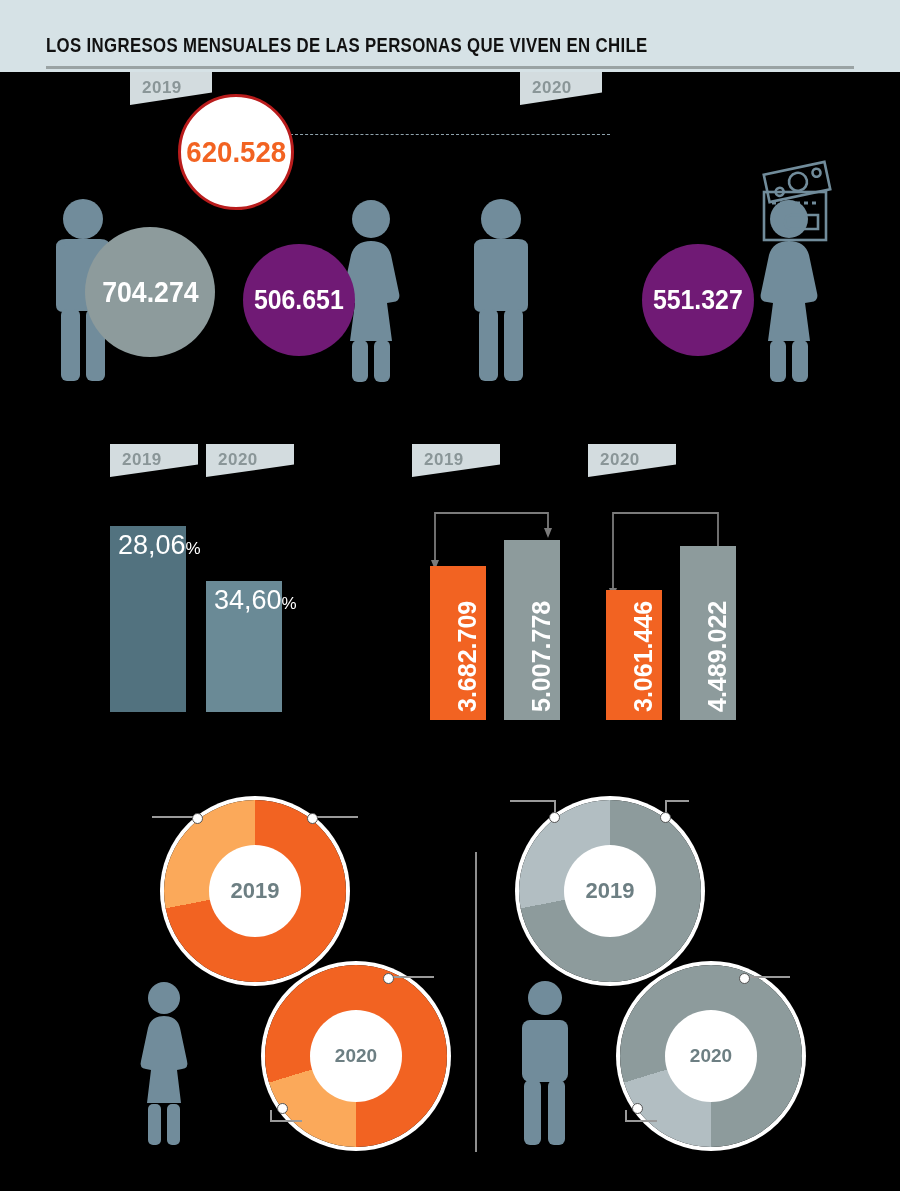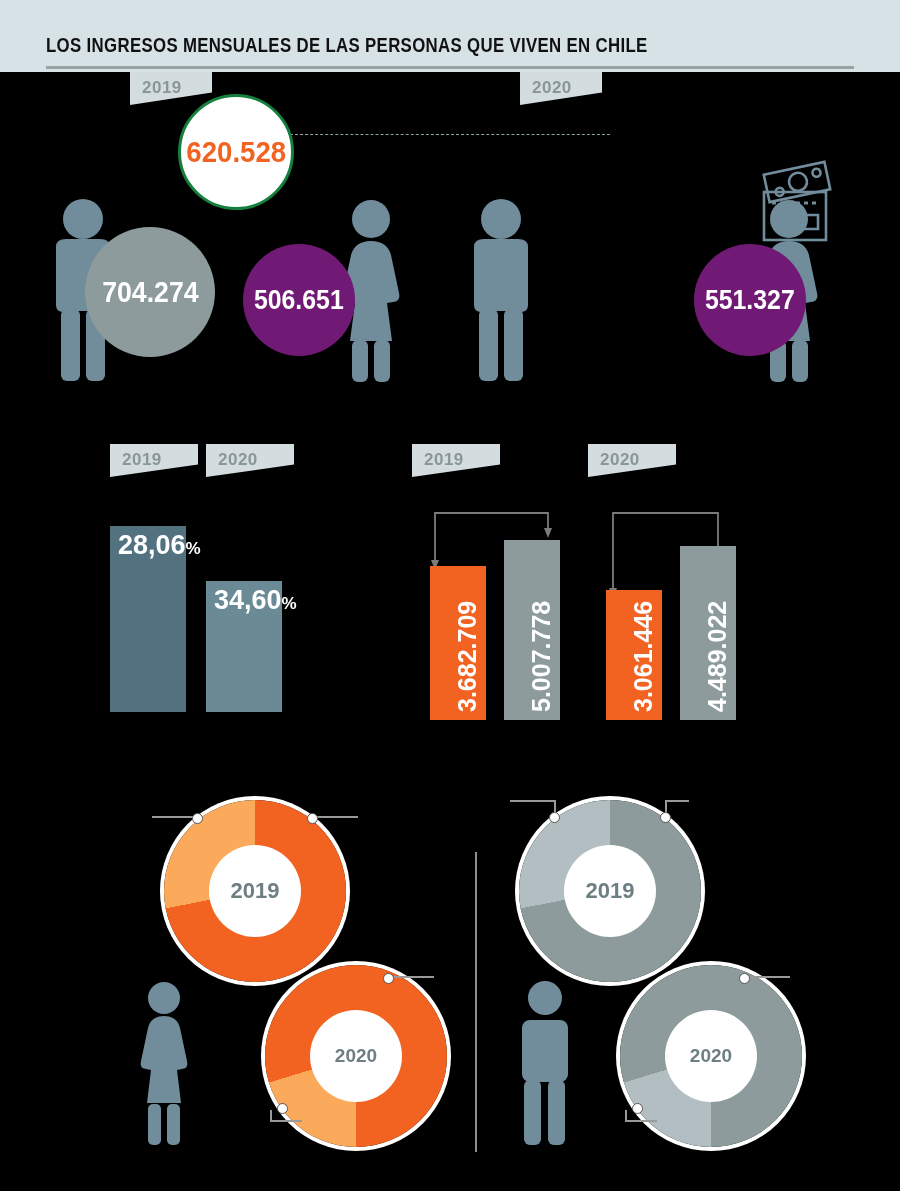--- a/index.html
+++ b/index.html
@@ -49,35 +49,35 @@
   }
 
   .bubble {
     position:absolute; border-radius:50%;
     display:flex; align-items:center; justify-content:center;
     font-family:"Liberation Sans Narrow","Liberation Sans", sans-serif;
     font-weight:bold;
   }
   .bubble span { transform:scaleX(.92); display:block; white-space:nowrap; }
   .bubble-total {
-    background:#fff; border:3px solid #15803d; color:#f26322;
+    background:#fff; border:3px solid #b91c1c; color:#f26322;
     font-size:30px; z-index:4;
   }
   .bubble-male   { background:#8d9b9c; color:#fff; font-size:29px; z-index:3; }
   .bubble-female { background:#701a75; color:#fff; font-size:27px; z-index:5; }
 
   #wallet-icon { position:absolute; }
 
   
   #sec2 { position:absolute; left:0; top:430px; width:900px; height:290px; }
   .bar { position:absolute; }
   .bar-pct-label {
     position:absolute; color:#fff;
     font-family:"Liberation Sans Narrow","Liberation Sans", sans-serif;
-    font-weight:bold; font-size:27px; white-space:nowrap;
+    font-weight:normal; font-size:27px; white-space:nowrap;
   }
   .bar-pct-label .pct { font-size:17px; }
   .bar-vert-label {
     position:absolute; color:#fff;
     font-family:"Liberation Sans Narrow","Liberation Sans", sans-serif;
     font-weight:bold; font-size:25px; white-space:nowrap;
     transform-origin:left top; transform:rotate(-90deg);
   }
 
   
@@ -150,21 +150,21 @@
     <rect x="19" y="112" width="19" height="72" rx="6" fill="#718c9b"></rect>
     <rect x="44" y="112" width="19" height="72" rx="6" fill="#718c9b"></rect>
   </svg>
   <svg class="person" style="left:748px; top:125px;" width="82" height="185" viewBox="0 0 82 185">
     <circle cx="41" cy="22" r="19" fill="#718c9b"></circle>
     <path d="M41 44 q-16 0-20 14 l-8 38 q-2 8 6 9 l6 1 l-5 38 h42 l-5-38 l6-1 q8-1 6-9 l-8-38 q-4-14-20-14 z" fill="#718c9b"></path>
     <rect x="22" y="143" width="16" height="42" rx="6" fill="#718c9b"></rect>
     <rect x="44" y="143" width="16" height="42" rx="6" fill="#718c9b"></rect>
   </svg>
 
-  <div class="bubble bubble-female" style="left:694px; top:172px; width:112px; height:112px;text-align:right;">
+  <div class="bubble bubble-female" style="left:642px; top:172px; width:112px; height:112px;text-align:right;">
     <span>551.327</span>
   </div>
 
   <svg id="wallet-icon" style="left:752px; top:88px;" width="92" height="86" viewBox="0 0 92 86">
     <g fill="none" stroke="#718c9b" stroke-width="2.6">
       <rect x="14" y="8" width="62" height="28" transform="rotate(-12 45 22)"></rect>
       <circle cx="46" cy="22" r="9" transform="rotate(-12 45 22)"></circle>
       <circle cx="66" cy="17" r="4" transform="rotate(-12 45 22)"></circle>
       <circle cx="26" cy="28" r="4" transform="rotate(-12 45 22)"></circle>
       <rect x="12" y="32" width="62" height="48"></rect>

